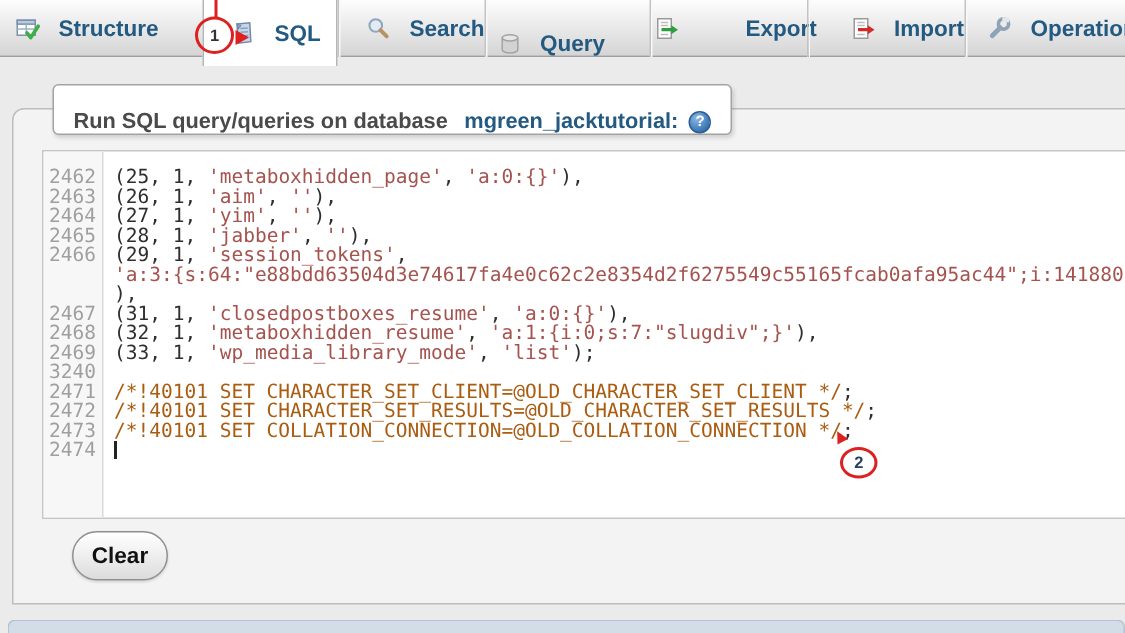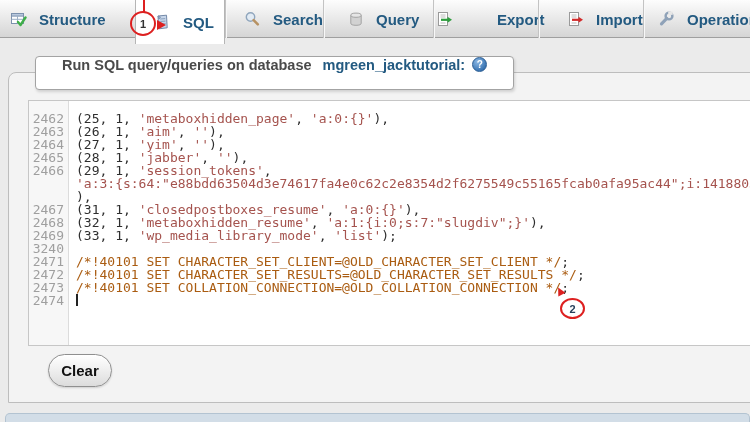--- a/index.html
+++ b/index.html
@@ -15,22 +15,22 @@
   .tab .tlabel { font-size:15px; font-weight:bold; color:#235a81; white-space:nowrap; }
   .tab.sep { border-left:1px solid #c3c3c3; box-shadow:inset 1px 0 0 #f8f8f8; }
   .tab.active { background:#fff; height:44px; border-left:1px solid #b5b5b5; border-right:1px solid #b5b5b5;
     z-index:3; box-shadow:none; }
   .tab svg { flex:0 0 auto; }
 
   
   .fieldset-bg { position:absolute; left:8px; top:72px; width:752px; height:331px;
     background:#f3f3f3; border:1px solid #bdbdbd; border-radius:8px 0 0 0; }
   .legend { position:absolute; left:35px; top:56px; height:34px; z-index:4;
-    background:#fff; border:1px solid #a3a3a3; border-radius:4px; padding:0 26px;
-    display:flex; align-items:flex-start; gap:7px; box-shadow:1px 2px 3px rgba(0,0,0,0.14); }
+    background:#fff; border:1px solid #a3a3a3; border-radius:4px; padding:0 13px;
+    display:flex; align-items:flex-end; gap:7px; box-shadow:1px 2px 3px rgba(0,0,0,0.14); }
   .legend .ltext { font-size:14.5px; font-weight:bold; color:#4a4a4a; white-space:pre; }
   .legend .dbname { font-size:14.5px; font-weight:bold; color:#235a81; white-space:pre; }
   .help-icon { display:inline-block; width:15px; height:15px; border-radius:50%;
     background:radial-gradient(circle at 35% 30%, #8cb8e4, #3b76b4 70%, #2a5d94);
     border:1px solid #2a5d94; color:#fff; font-size:10px; font-weight:bold;
     text-align:center; line-height:14px; }
 
   
   .editor { position:absolute; left:28px; top:100px; width:734px; height:246px;
     background:#fff; border:1px solid #c6c6c6; z-index:2; overflow:hidden; }
@@ -98,21 +98,21 @@
     </div>
 
     <div class="tab sep" style="left:225px;width:98px;">
       <svg width="17" height="17" viewBox="0 0 17 17">
         <circle cx="6.5" cy="6" r="4.2" fill="#e2ebf4" stroke="#90a6bd" stroke-width="1.4"></circle>
         <line x1="9.6" y1="9.1" x2="13.8" y2="13.3" stroke="#b79263" stroke-width="2.6" stroke-linecap="round"></line>
       </svg>
       <span class="tlabel">Search</span>
     </div>
 
-    <div class="tab sep" style="left:323px;width:110px;padding-left:24px;">
+    <div class="tab sep" style="left:323px;width:110px;padding-left:8px;align-items:flex-end;">
       <svg width="16" height="17" viewBox="0 0 16 17">
         <path d="M2.8,4.2 v8 a5.2,2.1 0 0 0 10.4,0 v-8" fill="#d2d2d2" stroke="#a3a3a3" stroke-width="1"></path>
         <ellipse cx="8" cy="4.2" rx="5.2" ry="2.1" fill="#e6e6e6" stroke="#a3a3a3" stroke-width="1"></ellipse>
       </svg>
       <span class="tlabel">Query</span>
     </div>
 
     <div class="tab sep" style="left:433px;width:105px;padding-left:2px;gap:44px;">
       <svg width="17" height="17" viewBox="0 0 17 17">
         <rect x="2.5" y="1.5" width="9" height="13" fill="#ffffff" stroke="#9a9a9a" stroke-width="1"></rect>

